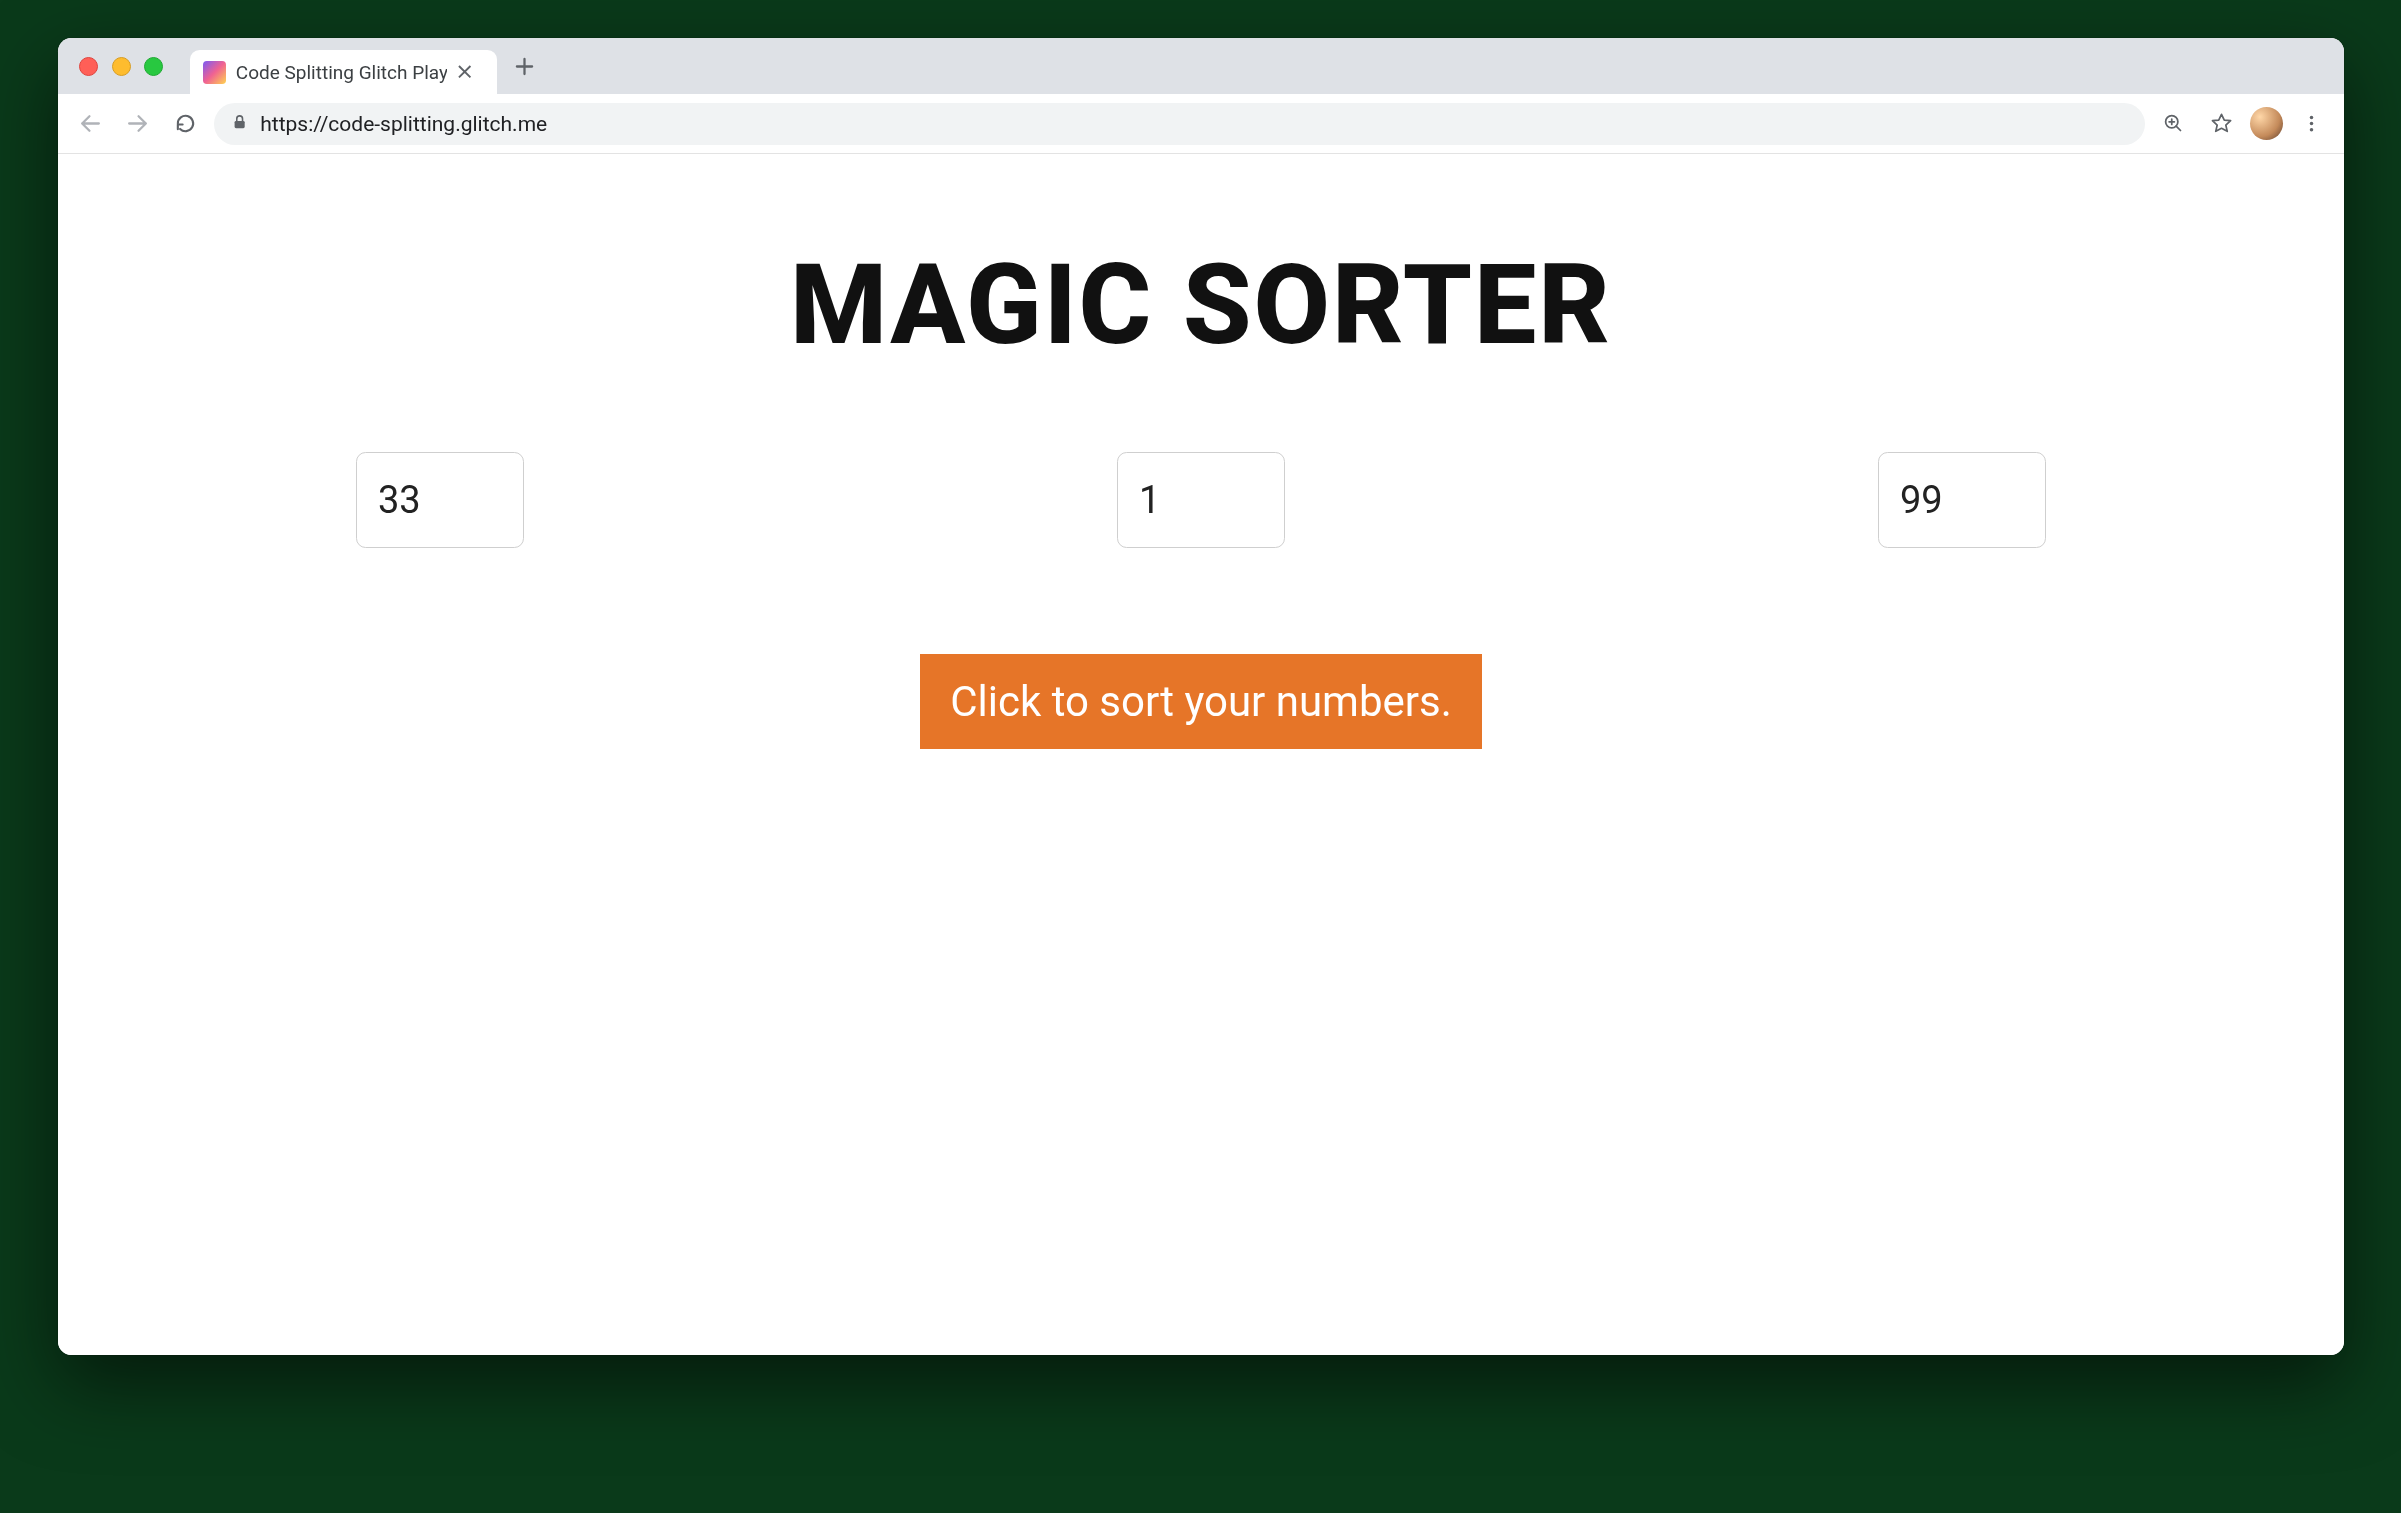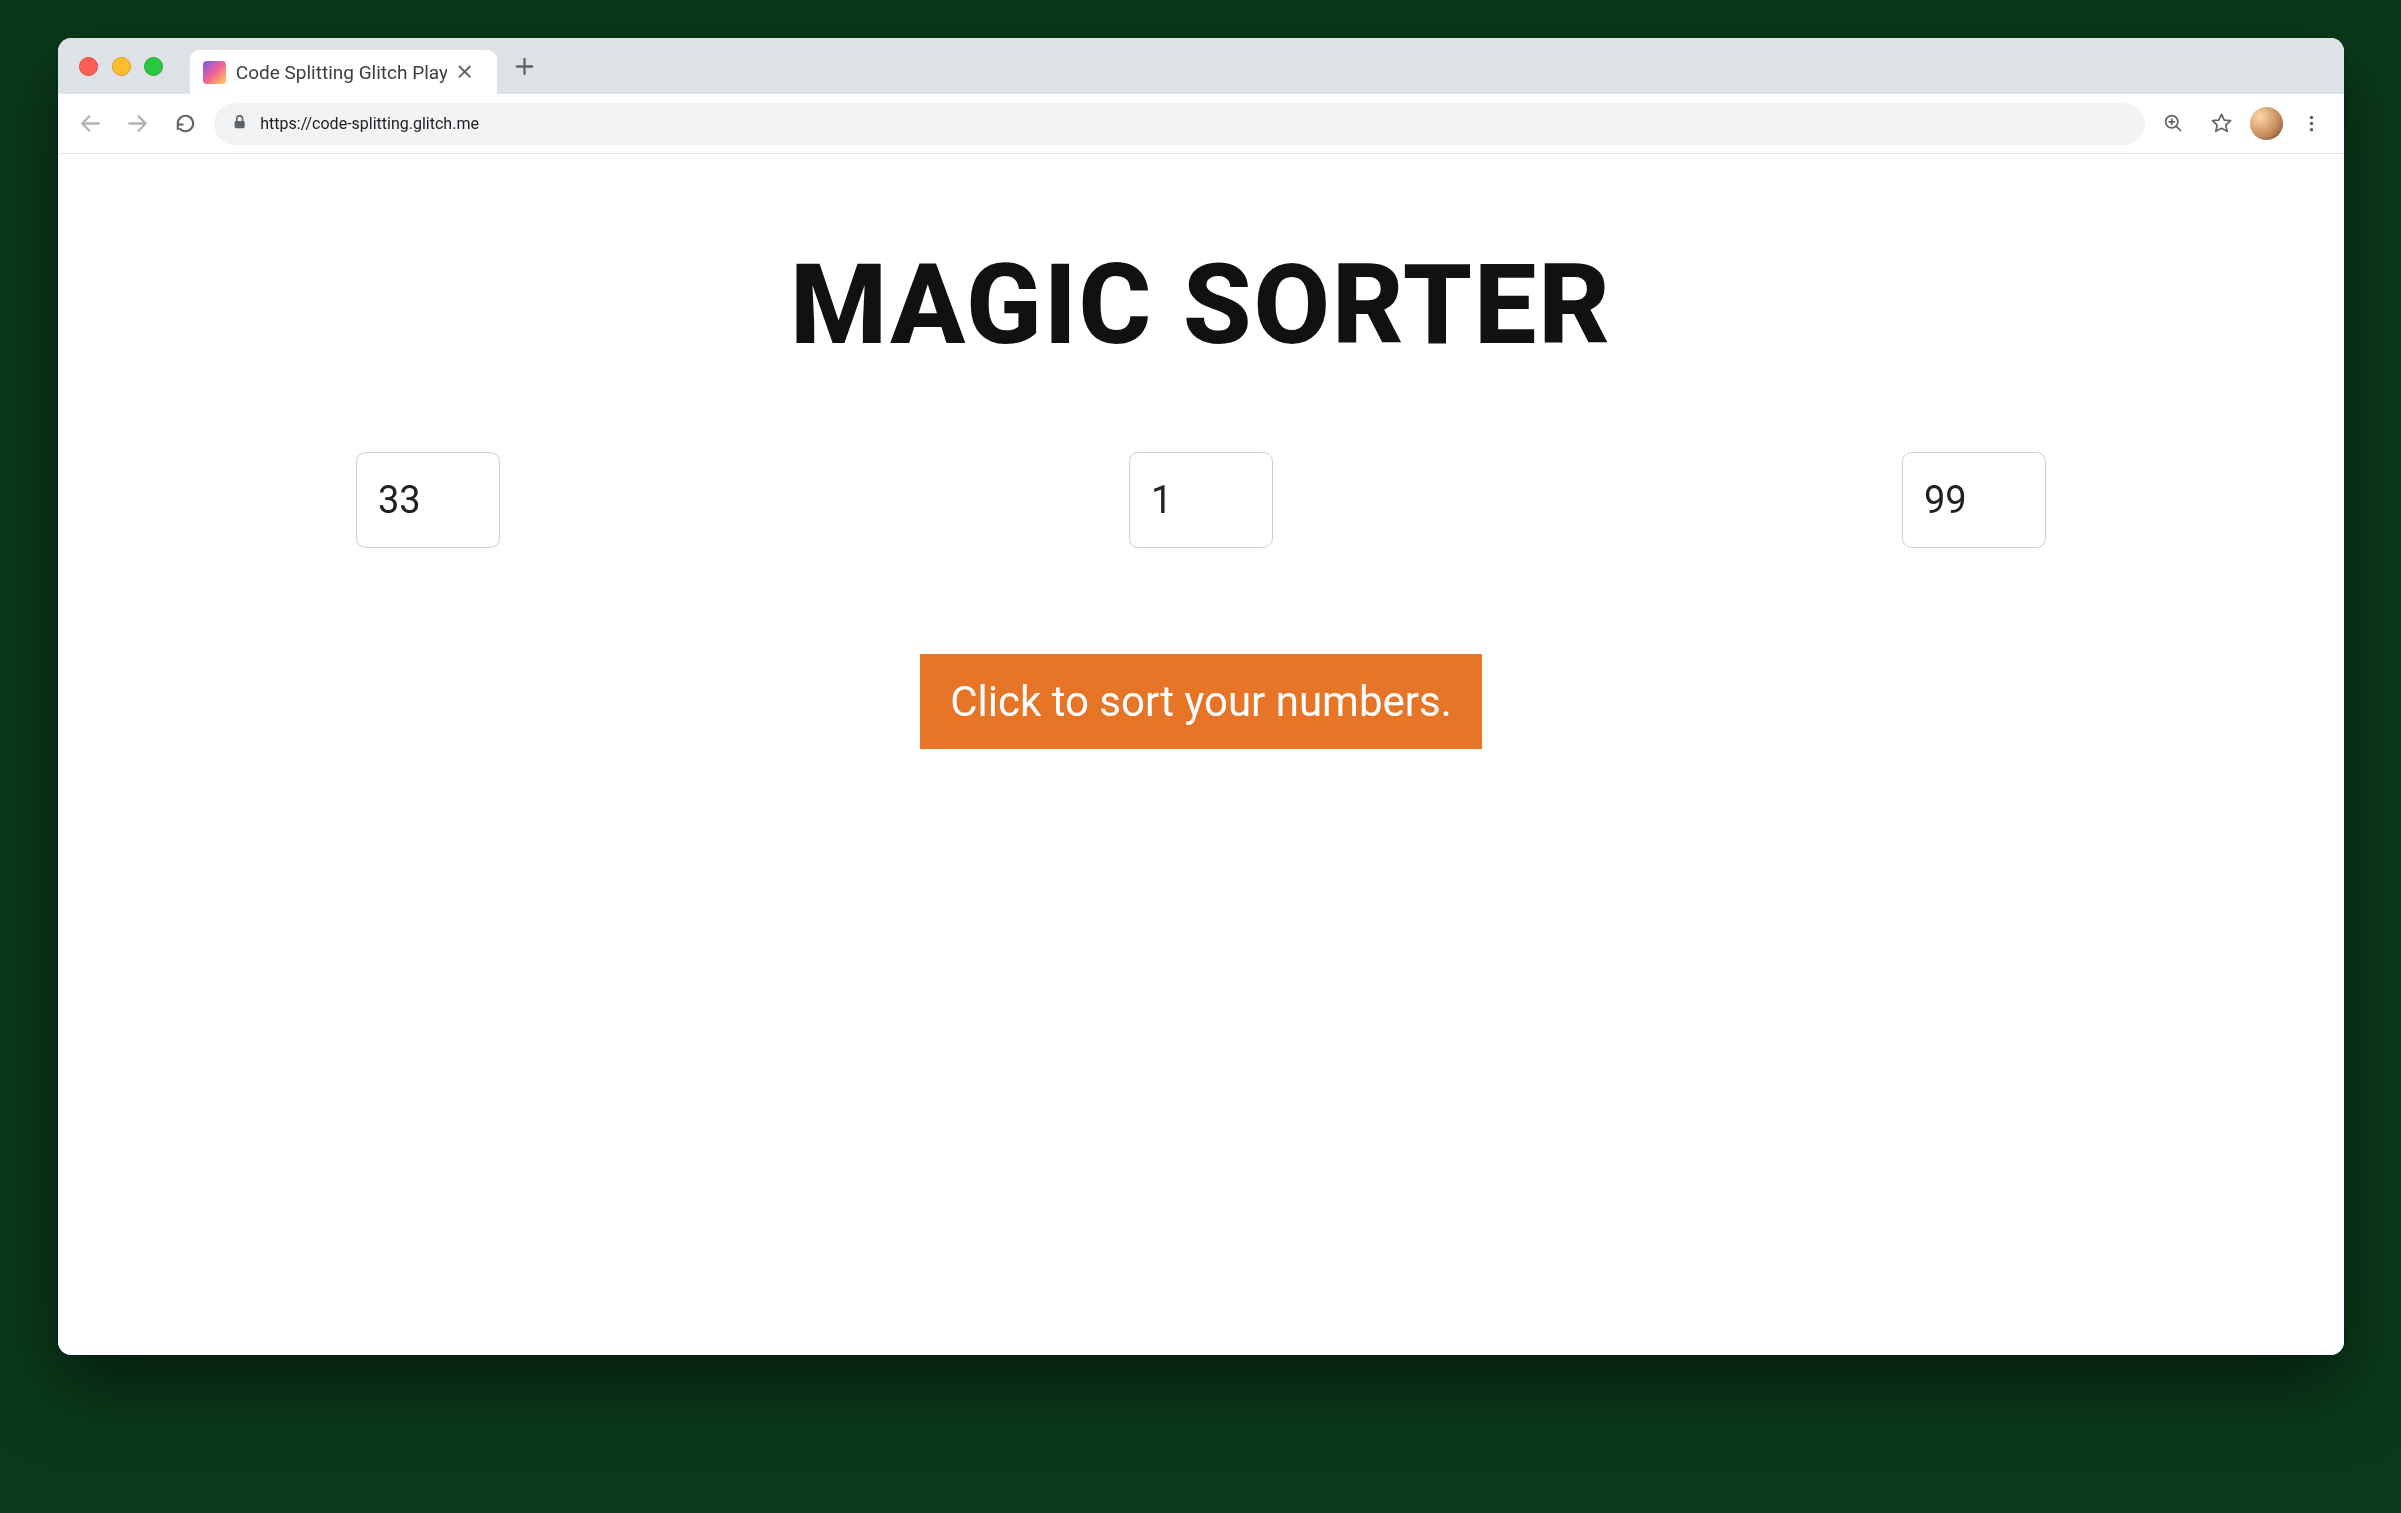--- a/index.html
+++ b/index.html
@@ -98,21 +98,21 @@
     .urlbar {
       flex:1;
       background:#f1f3f4;
       border-radius: 27px;
       height: 42px;
       display:flex;
       align-items:center;
       padding: 0 17.3px;
       gap: 11.5px;
       color:#5f6368;
-      font-size: 16px;
+      font-size: 21px;
     }
     .urlbar .lock { color:#5f6368; }
     .urlbar .url-text { color:#202124; }
     .avatar {
       width: 33px; height: 33px; border-radius:50%;
       background: radial-gradient(circle at 30% 30%, #ffd7a8, #c48a5a 60%, #5a3b2a);
     }
     
     .page {
       background:#fff;
@@ -128,21 +128,21 @@
       margin-bottom: 82px;
     }
     .inputs-row {
       display:flex;
       justify-content:space-between;
       max-width: 1806px;
       margin: 0 auto 106px;
       padding: 0 58px;
     }
     .num-input {
-      width: 144px;
+      width: 168px;
       height: 96px;
       border: 1.9px solid #cfcfcf;
       border-radius: 9.6px;
       font-size: 38px;
       color:#222;
       padding: 0 21px;
       text-align:left;
       font-family: inherit;
       outline: none;
     }

